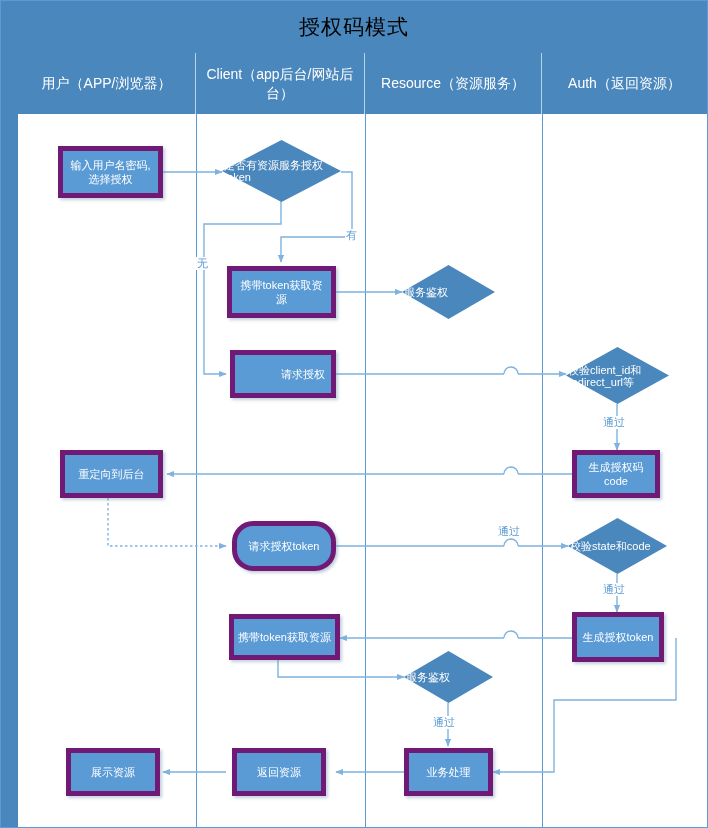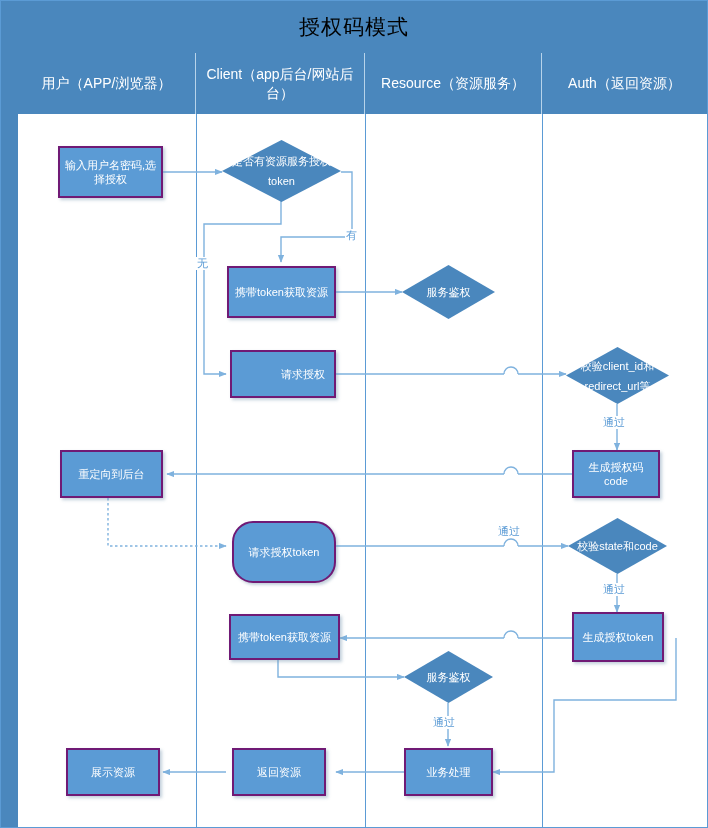--- a/index.html
+++ b/index.html
@@ -98,42 +98,42 @@
     display: flex;
     align-items: center;
     justify-content: center;
     text-align: center;
     color: #ffffff;
     font-size: 11px;
     line-height: 14px;
   }
   .node.rect {
     background: #5b9bd5;
-    border: 2px solid #701a75;
+    border: 5px solid #701a75;
     box-shadow: 2px 2px 3px rgba(120,150,175,0.45);
     padding: 2px 4px;
   }
   .node.diamond {
     background: transparent;
     border: none;
     box-shadow: none;
   }
   .diamond-shape {
     position: absolute;
     left: 0; top: 0;
     width: 100%; height: 100%;
   }
   .diamond-shape svg { display: block; width: 100%; height: 100%; }
   .diamond-label {
     position: relative;
     z-index: 2;
     color: #ffffff;
     font-size: 11px;
-    line-height: 20px;
-    text-align: center;
+    line-height: 12px;
+    text-align: left;
     width: 100%;
     padding: 0 2px;
     box-sizing: border-box;
   }
   
   .edge-label {
     position: absolute;
     color: #5b9bd5;
     font-size: 11px;
     line-height: 13px;
@@ -256,21 +256,21 @@
   </div>
 
   <div class="node rect" style="left:572px; top:450px; width:88px; height:48px;">
     <span>生成授权码code</span>
   </div>
 
   <div class="node rect" style="left:60px; top:450px; width:103px; height:48px;">
     <span>重定向到后台</span>
   </div>
 
-  <div class="node rect" style="left:232px; top:521px; width:104px; height:62px;border-radius:21px;">
+  <div class="node rect" style="left:232px; top:521px; width:104px; height:50px;border-radius:21px;">
     <span>请求授权token</span>
   </div>
 
   <div class="node diamond" style="left:568px; top:518px; width:99px; height:56px;">
     <span class="diamond-shape">
       <svg viewBox="0 0 99 56" preserveAspectRatio="none">
         <polygon points="49.5,0 99,28 49.5,56 0,28" fill="#4a87bd"></polygon>
       </svg>
     </span>
     <span class="diamond-label">校验state和code</span>

